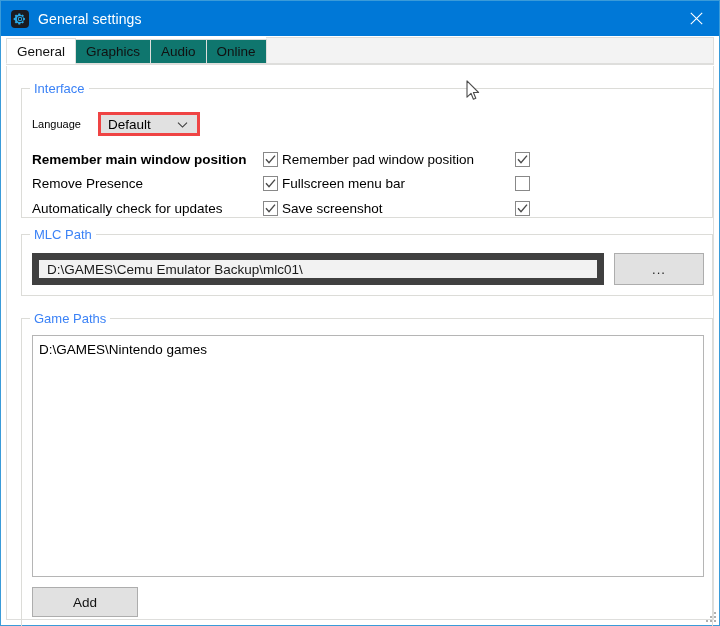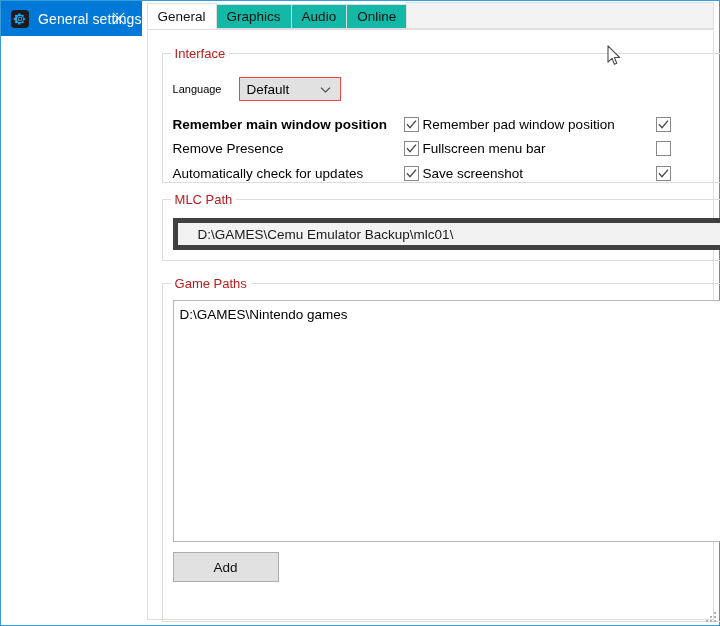--- a/index.html
+++ b/index.html
@@ -19,21 +19,21 @@
   
   .window {
     position: absolute;
     left: 0; top: 0;
     width: 720px;
     height: 626px;
     box-sizing: border-box;
     border: 1px solid #3a9bd9;
     background: #ffffff;
     display: flex;
-    flex-direction: row;
+    flex-direction: column;
   }
 
   
   .titlebar {
     height: 35px;
     min-height: 35px;
     background: #0078d7;
     display: flex;
     align-items: center;
     position: relative;
@@ -89,21 +89,21 @@
   }
   .tab {
     height: 25px;
     box-sizing: border-box;
     padding: 0 10px;
     display: flex;
     align-items: center;
     justify-content: center;
     font-size: 13.5px;
     color: #111111;
-    background: #14b8a6;
+    background: #0f766e;
     border-left: 1px solid #dededc;
     border-top: 1px solid #dededc;
     border-right: 1px solid #dededc;
     border-bottom: 1px solid #dededc;
     margin-right: -1px;
     position: relative;
   }
   .tab.selected {
     background: #ffffff;
     border-bottom-color: #ffffff;
@@ -137,40 +137,40 @@
     border: 1px solid #dcdcd8;
     box-sizing: border-box;
   }
   .groupbox > .gb-title {
     position: absolute;
     top: -8px;
     left: 8px;
     background: #ffffff;
     padding: 0 4px;
     font-size: 13px;
-    color: #b91c1c;
+    color: #3b82f6;
     white-space: nowrap;
   }
 
   #gb-interface { left: 14px; top: 22px; width: 692px; height: 130px; }
   #gb-mlc       { left: 14px; top: 168px; width: 692px; height: 62px; }
   #gb-gamepaths { left: 14px; top: 252px; width: 692px; height: 339px; }
 
   
   .lang-label {
     position: absolute;
     left: 10px; top: 29px;
     font-size: 11px;
   }
   .lang-combo {
     position: absolute;
     left: 76px; top: 23px;
     width: 102px; height: 24px;
     background: #e1e1e1;
-    border: 1px solid #ef4444;
+    border: 3px solid #ef4444;
     box-sizing: border-box;
     display: flex;
     align-items: center;
     padding-left: 7px;
     font-size: 13.5px;
     color: #000;
   }
   .lang-combo .chev {
     position: absolute;
     right: 9px;
@@ -209,24 +209,24 @@
 
   .cbrow .spacer { flex: 1; }
 
   
   .mlc-field {
     position: absolute;
     left: 10px; top: 18px;
     width: 572px; height: 32px;
     box-sizing: border-box;
     background: #f2f2f2;
-    border: 5px solid #404040;
-    display: flex;
-    align-items: center;
-    padding-left: 20px;
+    border: 7px solid #404040;
+    display: flex;
+    align-items: center;
+    padding-left: 8px;
     font-size: 13.5px;
     color: #1a1a1a;
     overflow: hidden;
     white-space: nowrap;
   }
   .mlc-browse {
     position: absolute;
     left: 592px; top: 18px;
     width: 90px; height: 32px;
     box-sizing: border-box;

